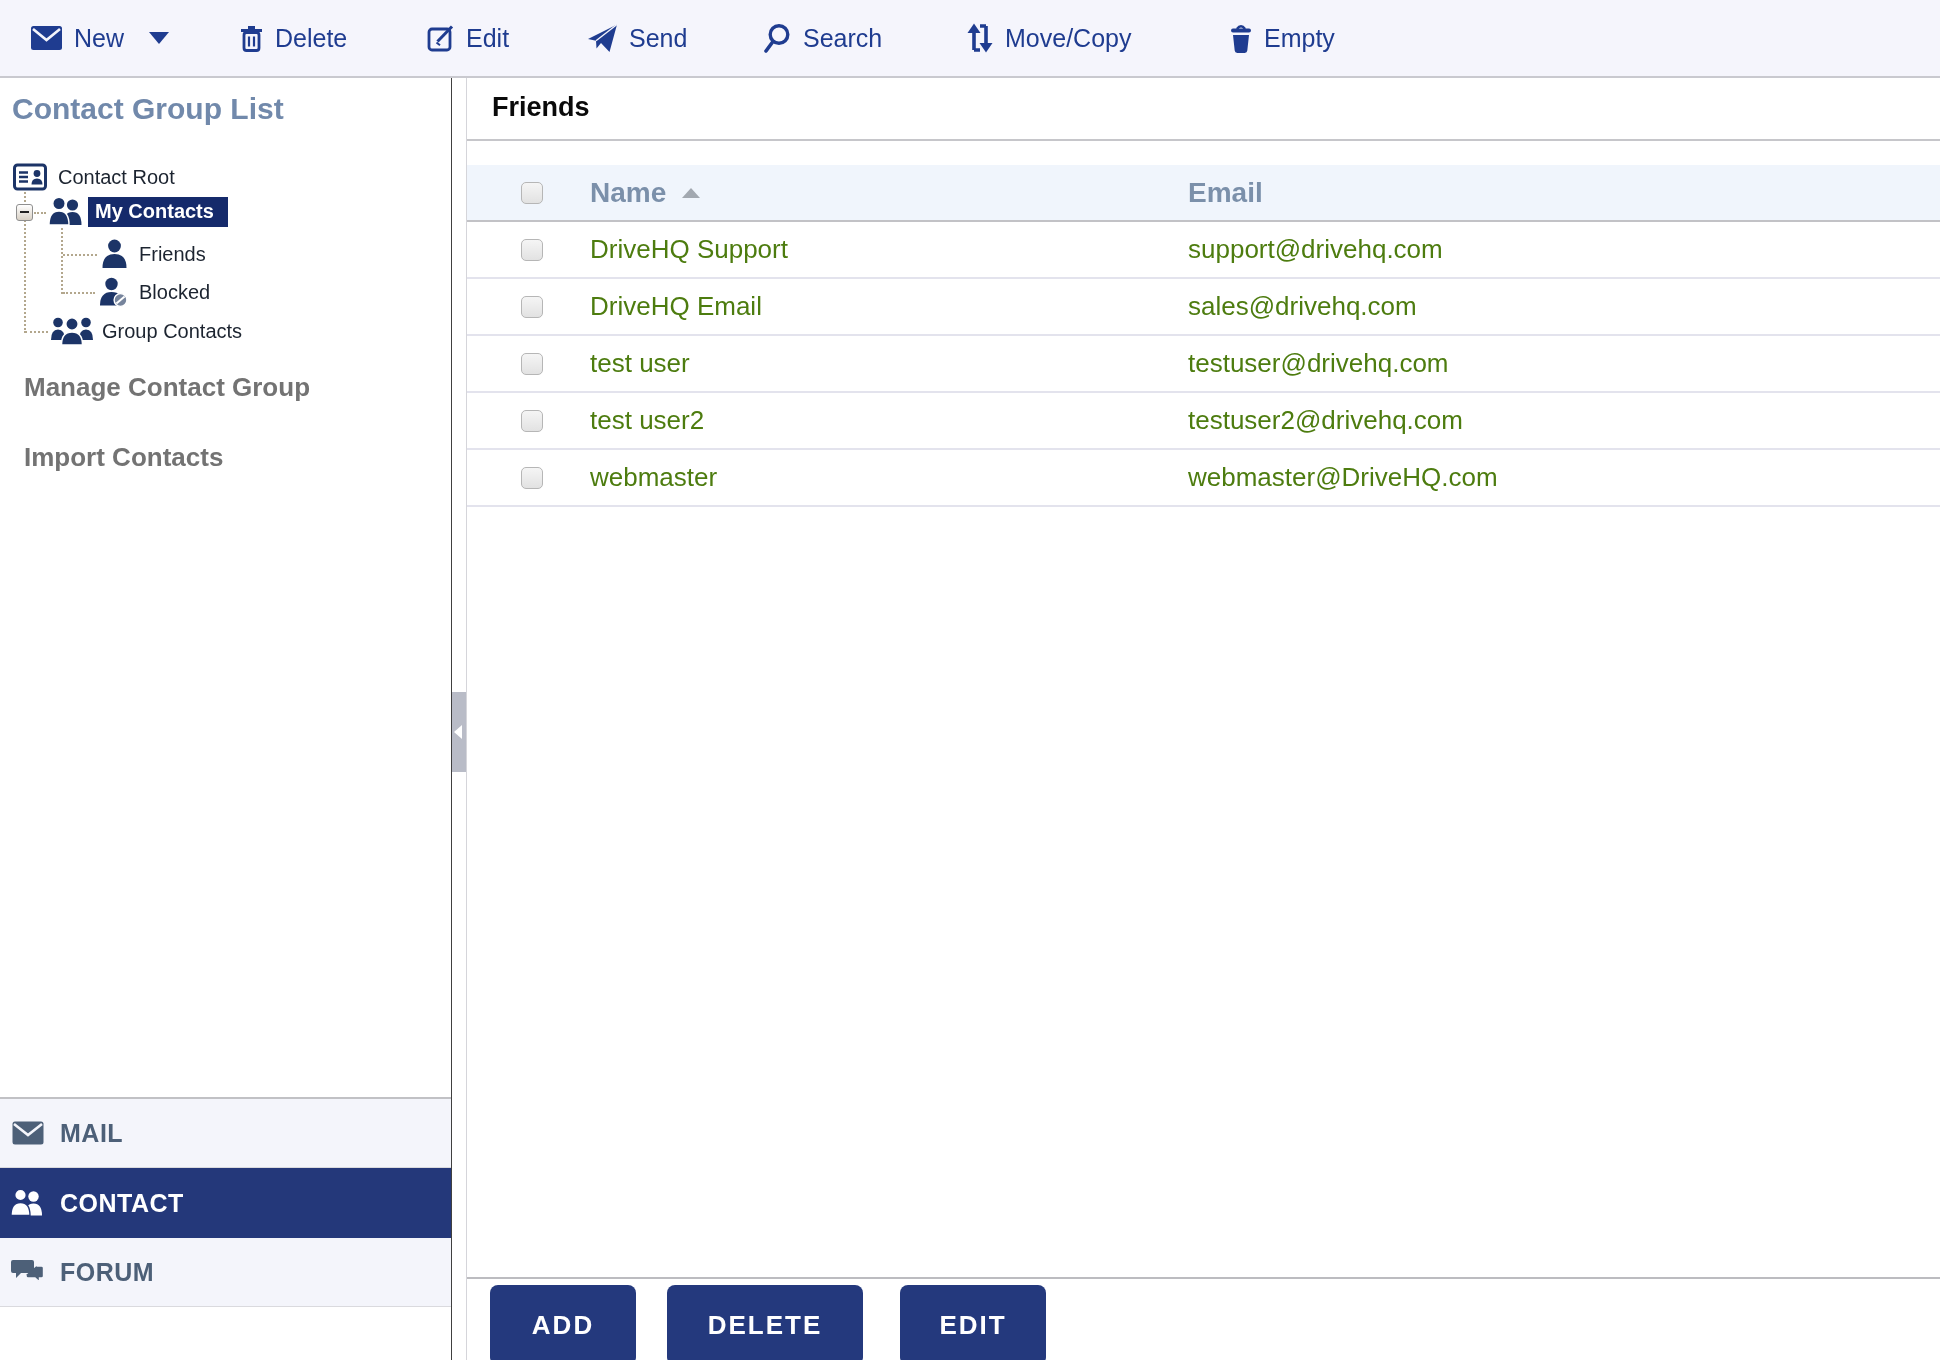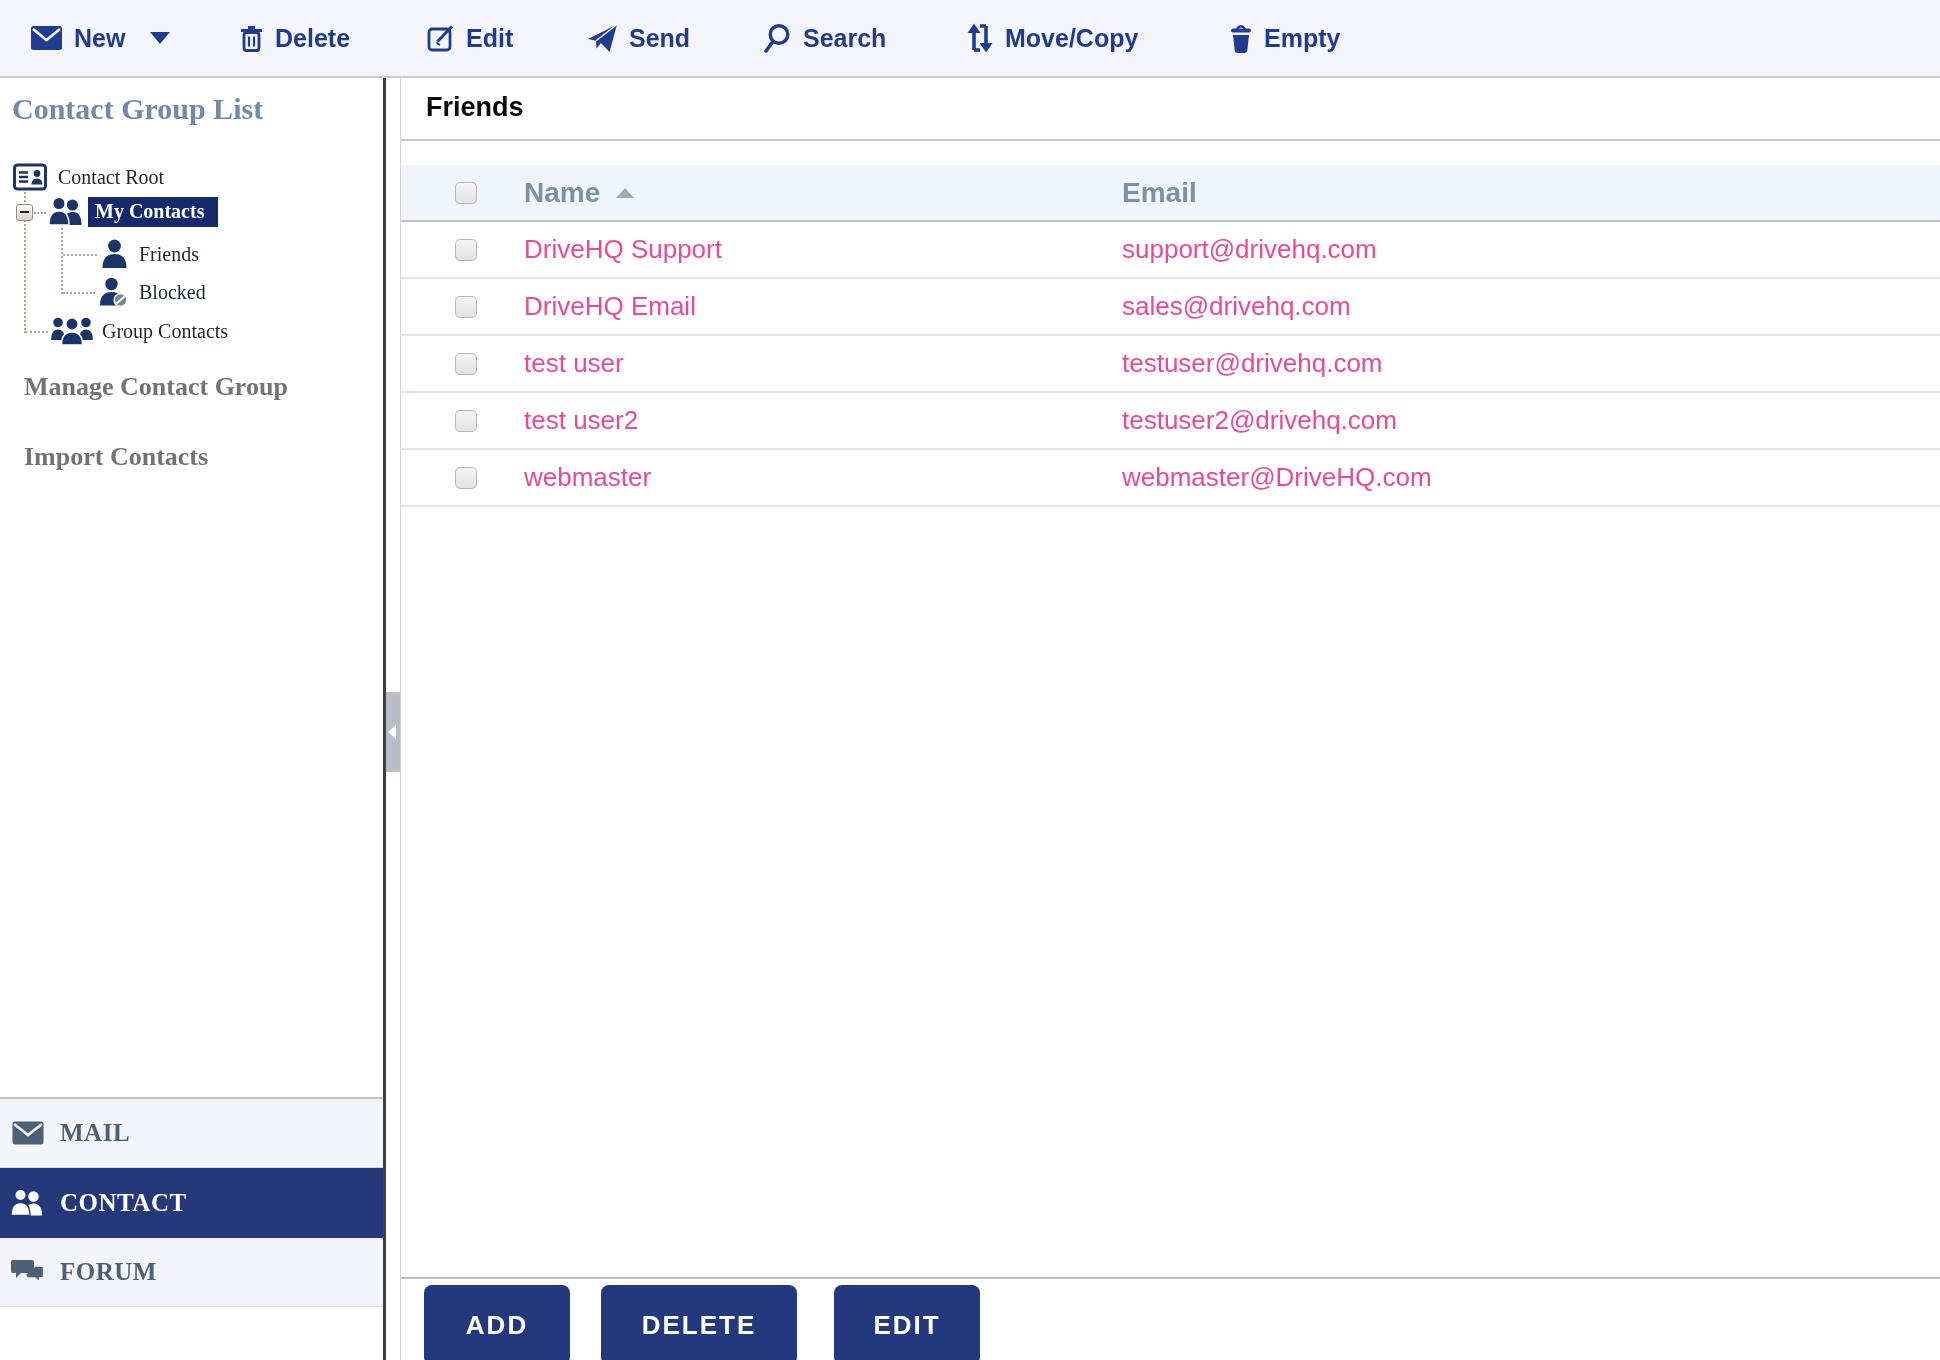--- a/index.html
+++ b/index.html
@@ -8,33 +8,33 @@
     font-family:"Liberation Sans", sans-serif;
     -webkit-font-smoothing:antialiased;
   }
   
   .toolbar{
     position:relative;height:78px;background:#f5f5fc;
     border-bottom:2px solid #c9c9cf;box-sizing:border-box;color:#1f3c90;
   }
   .tb-item{
     position:absolute;top:0;height:76px;display:flex;align-items:center;gap:11px;
-    font-size:25px;font-weight:bold;cursor:pointer;white-space:nowrap;
+    font-size:25px;font-weight:normal;cursor:pointer;white-space:nowrap;
   }
   .tb-icon{display:flex;align-items:center;justify-content:center;}
   .caret-down{
     width:0;height:0;border-left:10px solid transparent;border-right:10px solid transparent;
     border-top:12px solid #1f3c90;margin-left:14px;
   }
   
   .content{position:relative;display:flex;height:1282px;overflow:hidden;}
   
   .sidebar{
-    position:relative;width:386px;box-sizing:border-box;background:#fff;
-    border-right:3px solid #404040;flex:none;font-family:Liberation Serif, serif;
+    position:relative;width:452px;box-sizing:border-box;background:#fff;
+    border-right:1px solid #404040;flex:none;
   }
   .sb-title{position:absolute;left:12px;top:14px;font-size:30px;font-weight:bold;color:#7189ab;}
   .tree-row{position:absolute;display:flex;align-items:center;cursor:pointer;}
   .tree-label{font-size:20px;color:#1c2430;white-space:nowrap;}
   .row-root{left:13px;top:84px;gap:11px;}
   .row-myc{left:16px;top:119px;gap:0;}
   .row-friends{left:100px;top:161px;gap:10px;}
   .row-blocked{left:98px;top:199px;gap:8px;}
   .row-group{left:50px;top:238px;gap:8px;}
   .minus-box{
@@ -84,21 +84,21 @@
     height:63px;box-sizing:border-box;padding:14px 0 0 25px;font-size:27px;font-weight:bold;color:#0a0a0a;
     border-bottom:2px solid #c6c6ca;
   }
   .thead{
     margin-top:24px;height:57px;background:#f0f5fc;border-bottom:2px solid #c2c2c6;
     box-sizing:border-box;display:flex;align-items:center;
     font-size:28px;font-weight:bold;color:#7b90aa;
   }
   .trow{
     height:57px;border-bottom:2px solid #e3e3ed;box-sizing:border-box;display:flex;align-items:center;
-    font-size:26px;color:#ec4899;cursor:default;
+    font-size:26px;color:#4d7c0f;cursor:default;
   }
   .c-check{width:123px;box-sizing:border-box;padding-left:54px;display:flex;align-items:center;flex:none;}
   .c-name{width:598px;flex:none;display:flex;align-items:center;white-space:nowrap;}
   .c-email{flex:1;white-space:nowrap;}
   .cb{
     width:22px;height:22px;box-sizing:border-box;border:1.5px solid #b6b6b6;border-radius:5px;
     background:linear-gradient(#f5f5f5,#e2e2e2);cursor:pointer;flex:none;
   }
   .sort-up{
     width:0;height:0;margin-left:16px;

